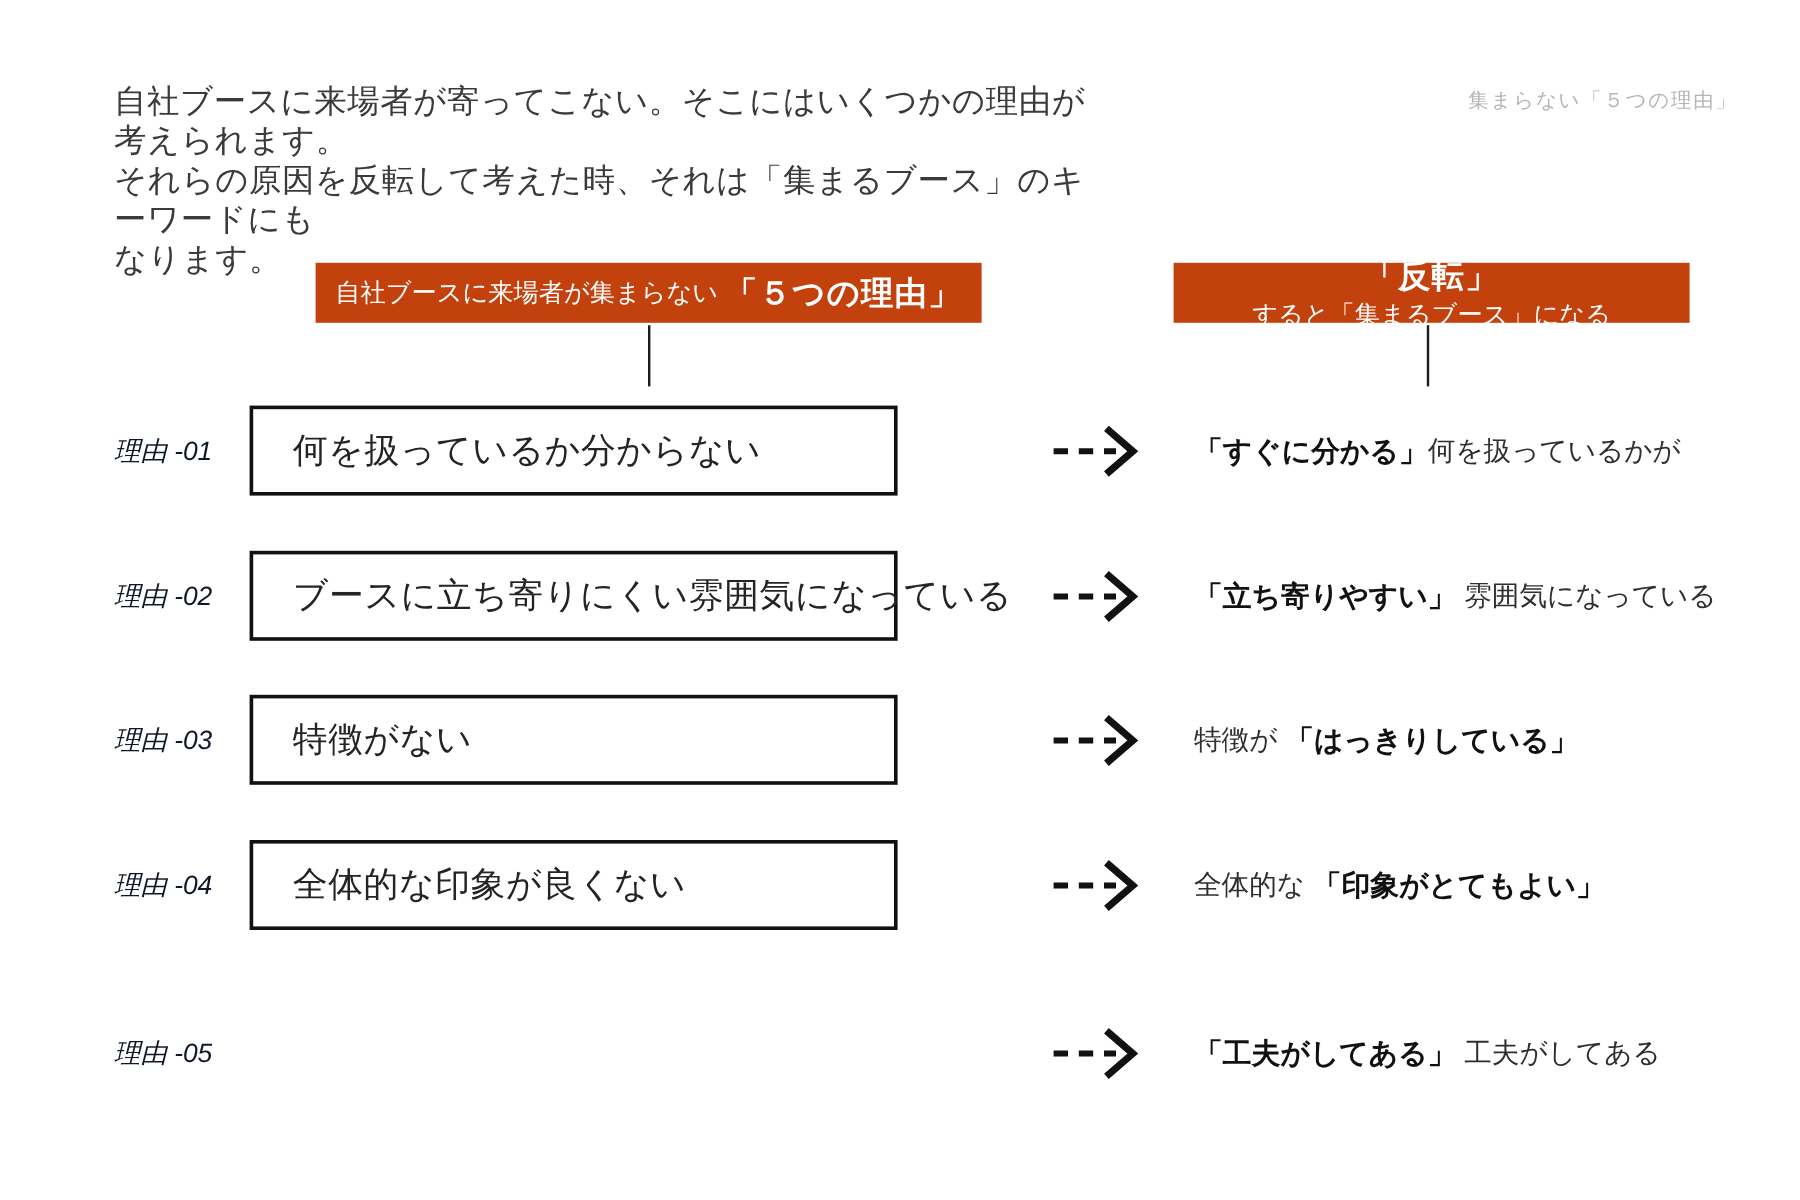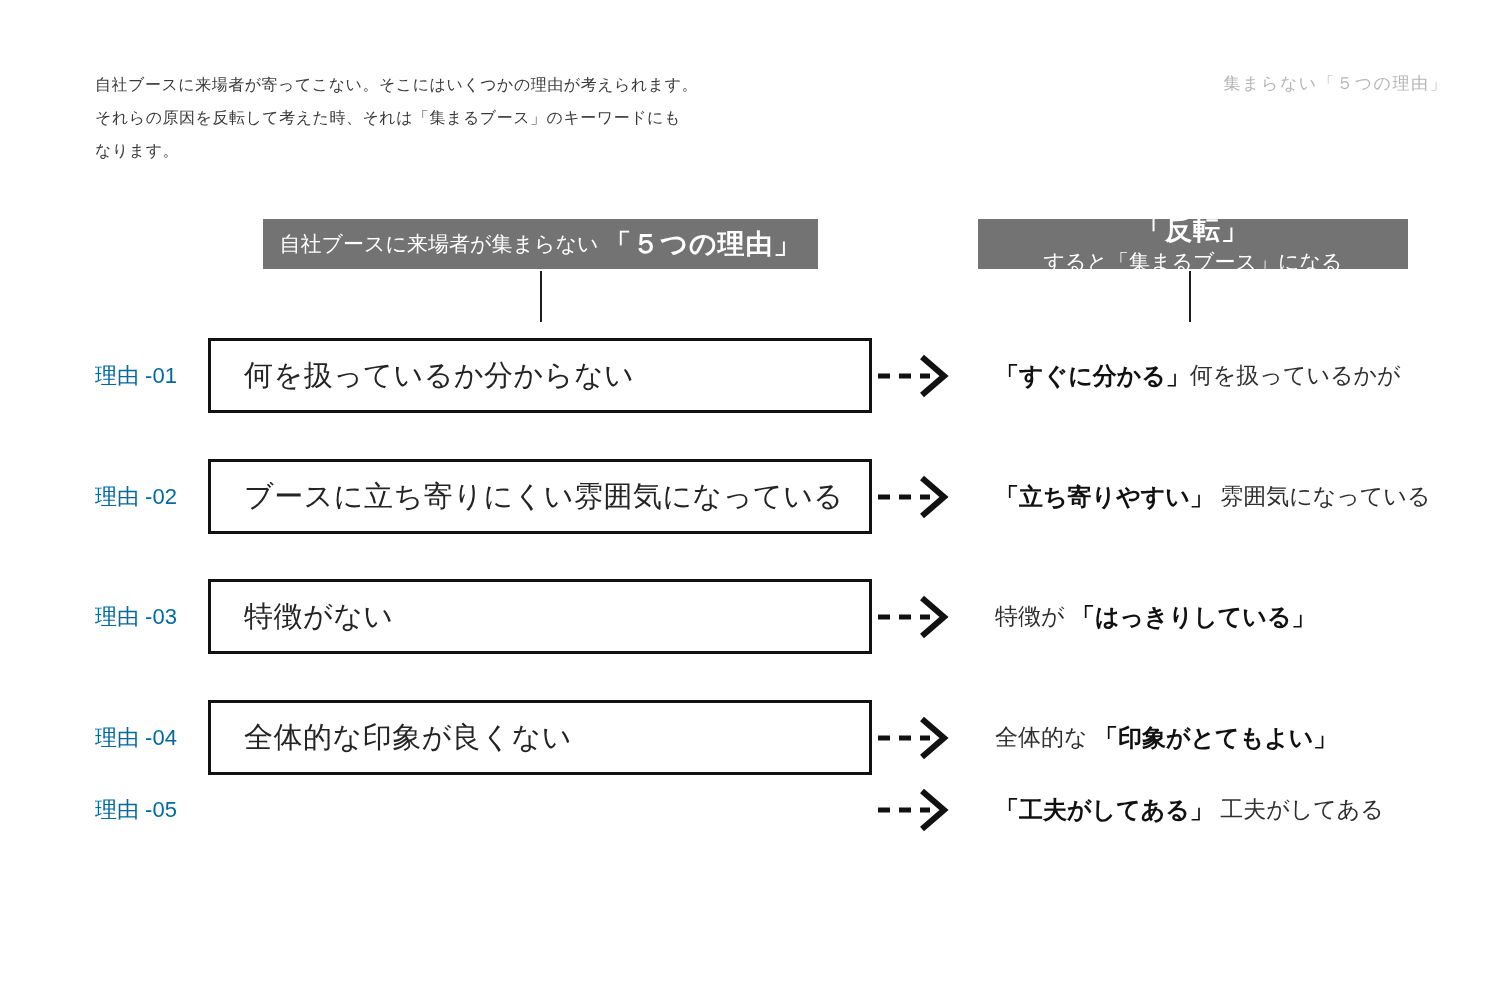--- a/index.html
+++ b/index.html
@@ -12,21 +12,21 @@
     font-family: "Liberation Sans", sans-serif;
     color: #2e2e2e;
   }
 
   
   .intro {
     position: absolute;
     left: 95px;
     top: 68px;
     width: 820px;
-    font-size: 16px;
+    font-size: 27px;
     line-height: 33px;
     letter-spacing: 0.5px;
     color: #3a3a3a;
     white-space: pre-line;
   }
 
   
   .corner-note {
     position: absolute;
     top: 72px;
@@ -35,21 +35,21 @@
     letter-spacing: 1.5px;
     color: #b5b5b5;
     white-space: nowrap;
   }
 
   
   .header-box {
     position: absolute;
     top: 219px;
     height: 50px;
-    background: #737373;
+    background: #c2410c;
     color: #ffffff;
     display: flex;
     align-items: center;
     justify-content: center;
     white-space: pre;
   }
   .header-left  { left: 263px;  width: 555px; }
   .header-right { left: 978px;  width: 430px; flex-direction: column; }
   .header-box .seg       { font-size: 21px; font-weight: 400; }
   .header-box .seg.bold  { font-size: 27px; font-weight: 700; letter-spacing: 1px; }
@@ -73,28 +73,29 @@
     height: 75px;
   }
   .row-label {
     position: absolute;
     left: 95px;
     top: 0;
     height: 100%;
     display: flex;
     align-items: center;
     font-size: 22px;
-    color: #0369a1;
+    color: #0f172a;
     white-space: nowrap;
+    font-style: italic;
   }
   .reason-box {
     position: absolute;
     left: 208px;
     top: 0;
-    width: 664px;
+    width: 540px;
     height: 100%;
     box-sizing: border-box;
     border: 3px solid #111111;
     background: #ffffff;
     display: flex;
     align-items: center;
     padding-left: 33px;
     font-size: 29px;
     letter-spacing: 0.5px;
     color: #242424;
@@ -171,21 +172,21 @@
     <div class="row" style="top: 700px;">
       <div class="row-label">理由 -04</div>
       <div class="reason-box">全体的な印象が良くない</div>
       <svg class="arrow" width="84" height="46" viewBox="0 0 84 46">
         <line x1="2" y1="23" x2="54" y2="23" stroke="#111111" stroke-width="5" stroke-dasharray="12 9"></line>
         <polyline points="46,4 68,23 46,42" fill="none" stroke="#111111" stroke-width="6" stroke-linejoin="miter"></polyline>
       </svg>
       <div class="result-text"><span class="seg">全体的な </span><span class="seg bold">「印象がとてもよい」</span></div>
     </div>
 
-    <div class="row" style="top: 772px;">
+    <div class="row" style="top: 840px;">
       <div class="row-label">理由 -05</div>
       <svg class="arrow" width="84" height="46" viewBox="0 0 84 46">
         <line x1="2" y1="23" x2="54" y2="23" stroke="#111111" stroke-width="5" stroke-dasharray="12 9"></line>
         <polyline points="46,4 68,23 46,42" fill="none" stroke="#111111" stroke-width="6" stroke-linejoin="miter"></polyline>
       </svg>
       <div class="result-text"><span class="seg bold">「工夫がしてある」</span><span class="seg"> 工夫がしてある</span></div>
     </div>
   </div>
 
 </div>

